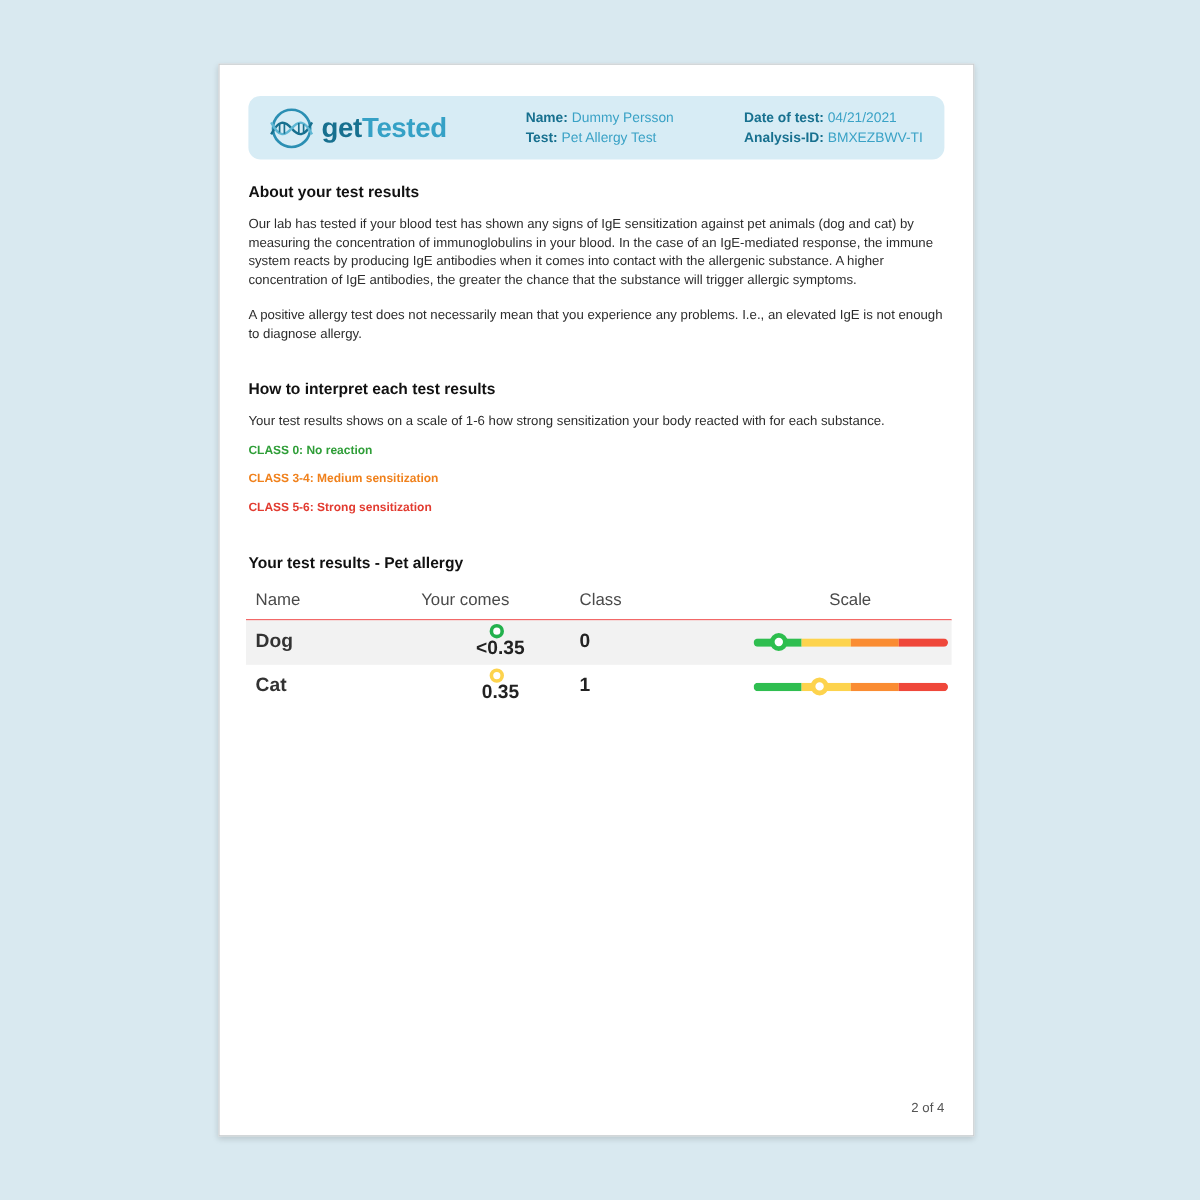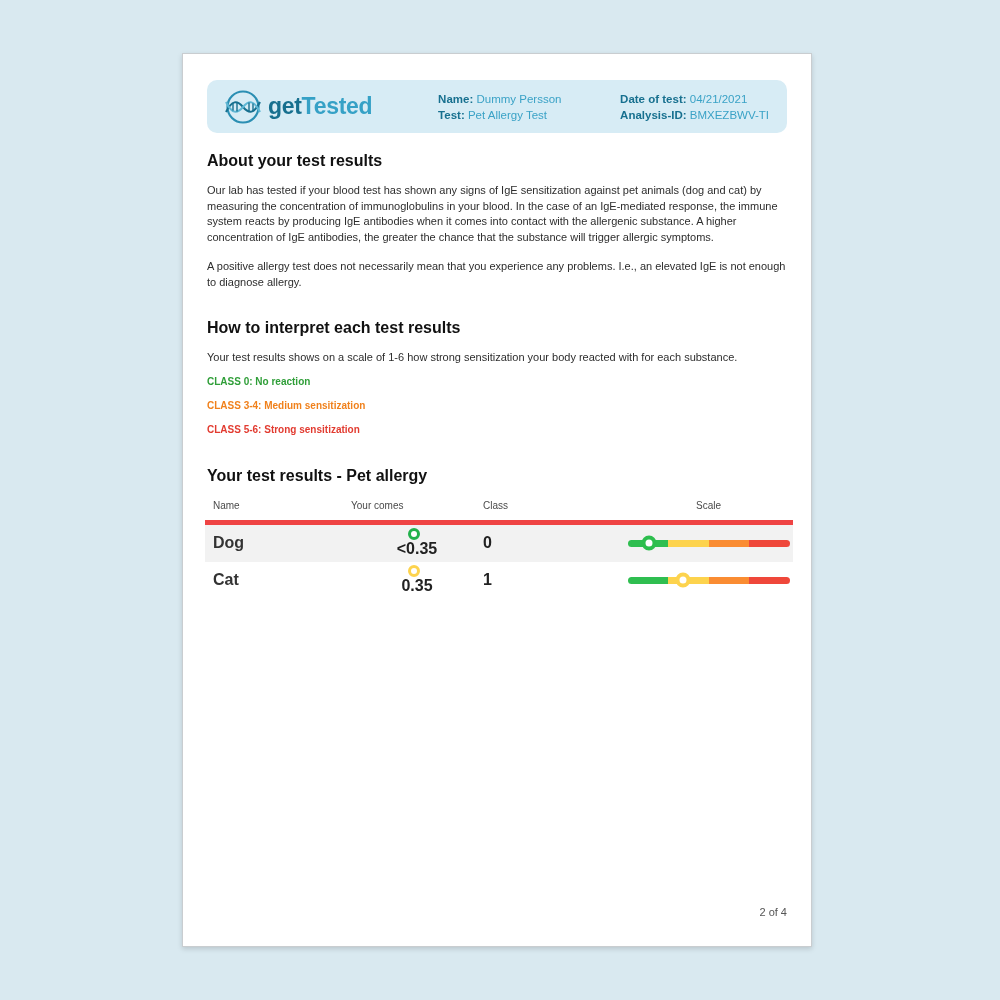--- a/index.html
+++ b/index.html
@@ -54,21 +54,21 @@
   .info-col { min-width: 148px; }
   .info-line {
     font-size: 11.5px;
     line-height: 16px;
     white-space: nowrap;
   }
   .info-label { font-weight: bold; color: #17708f; }
   .info-value { color: #3aa2c6; }
   
   h2 {
-    font-size: 16px;
+    font-size: 13px;
     font-weight: bold;
     color: #111;
     margin: 0;
   }
   .h-about     { margin-top: 19px; }
   .h-interpret { margin-top: 29px; }
   .h-results   { margin-top: 29px; }
   .body-text {
     font-size: 11px;
     line-height: 15.7px;
@@ -83,24 +83,24 @@
     margin-top: 8px;
   }
   .class-line:first-of-type { margin-top: 12px; }
   
   .results-table {
     margin: 15px -2px 0 -2px;
     width: 588px;
   }
   .thead {
     display: flex;
-    font-size: 10px;
+    font-size: 14px;
     color: #4a4a4a;
     padding-bottom: 9px;
-    border-bottom: 5px solid #ef4444;
+    border-bottom: 1px solid #ef4444;
   }
   .c1 { width: 146px; padding-left: 8px; box-sizing: border-box; }
   .c2 { width: 132px; }
   .c3 { width: 141px; }
   .c4 { flex: 1; text-align: center; }
   .trow {
     display: flex;
     align-items: center;
     height: 37px;
     font-size: 16px;
@@ -145,21 +145,21 @@
     width: 15px; height: 15px;
     box-sizing: border-box;
     border: 4px solid #2dbe4e;
     border-radius: 50%;
     background: #fff;
     transform: translate(-50%, -50%);
   }
   
   .page-footer {
     position: absolute;
-    right: 24px; bottom: 28px;
+    right: 24px; bottom: 16px;
     font-size: 11px;
     color: #555;
     margin-top: 19px;
   }
 </style>
 </head>
 <body>
 
 <div class="canvas">
   <div class="page">

